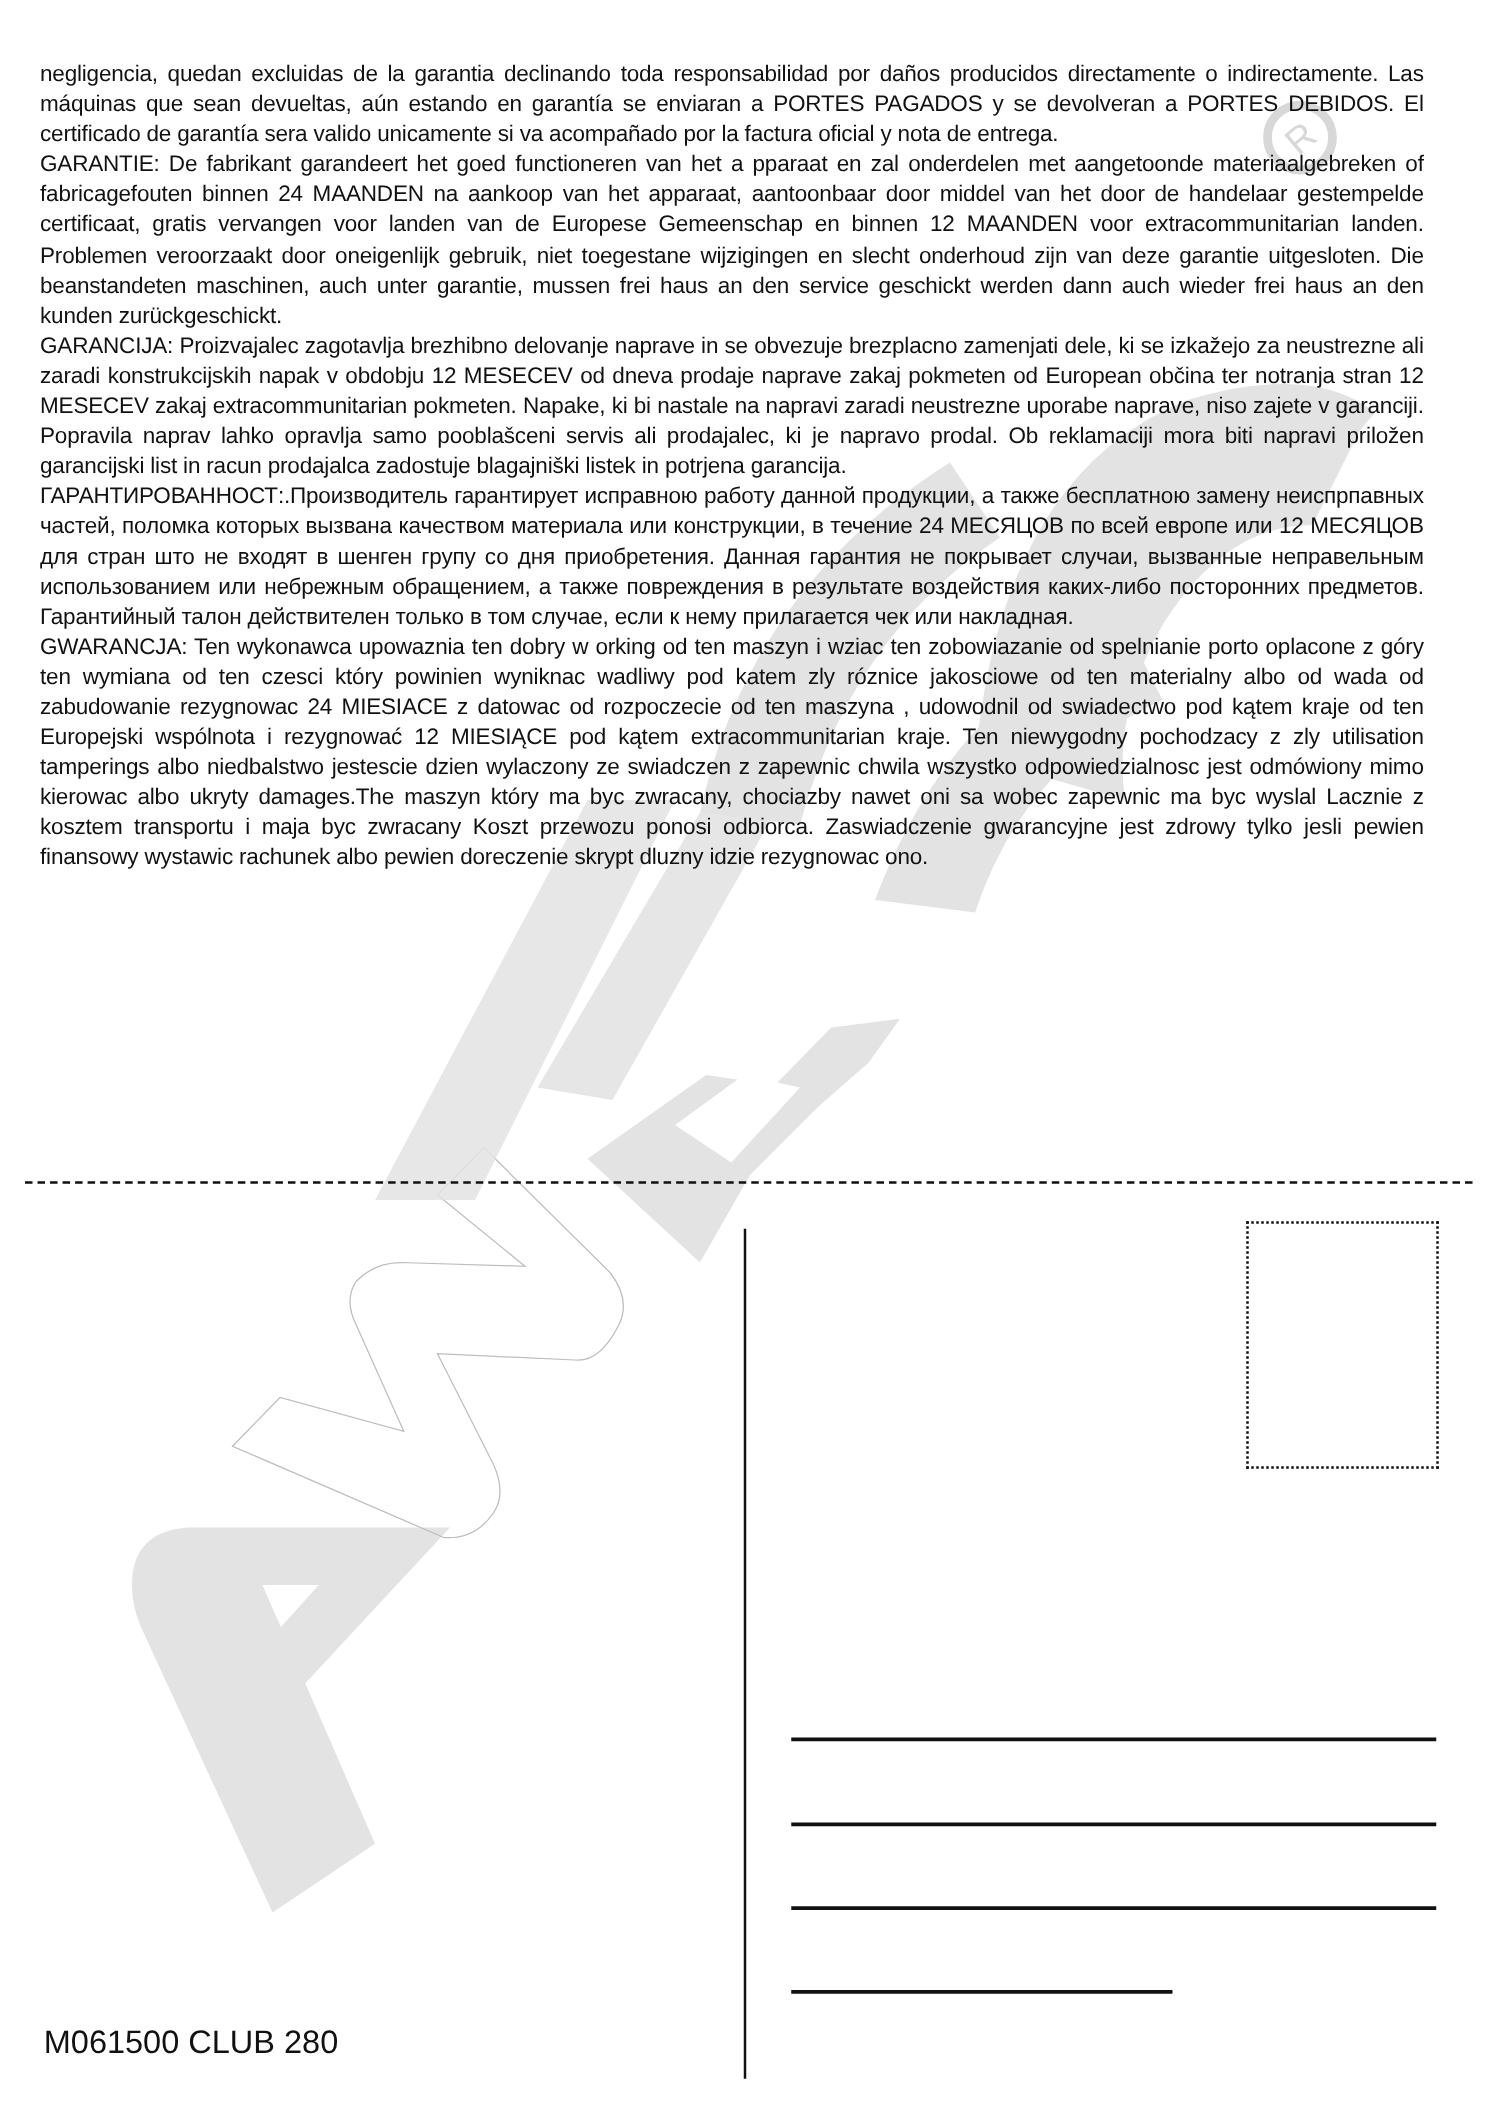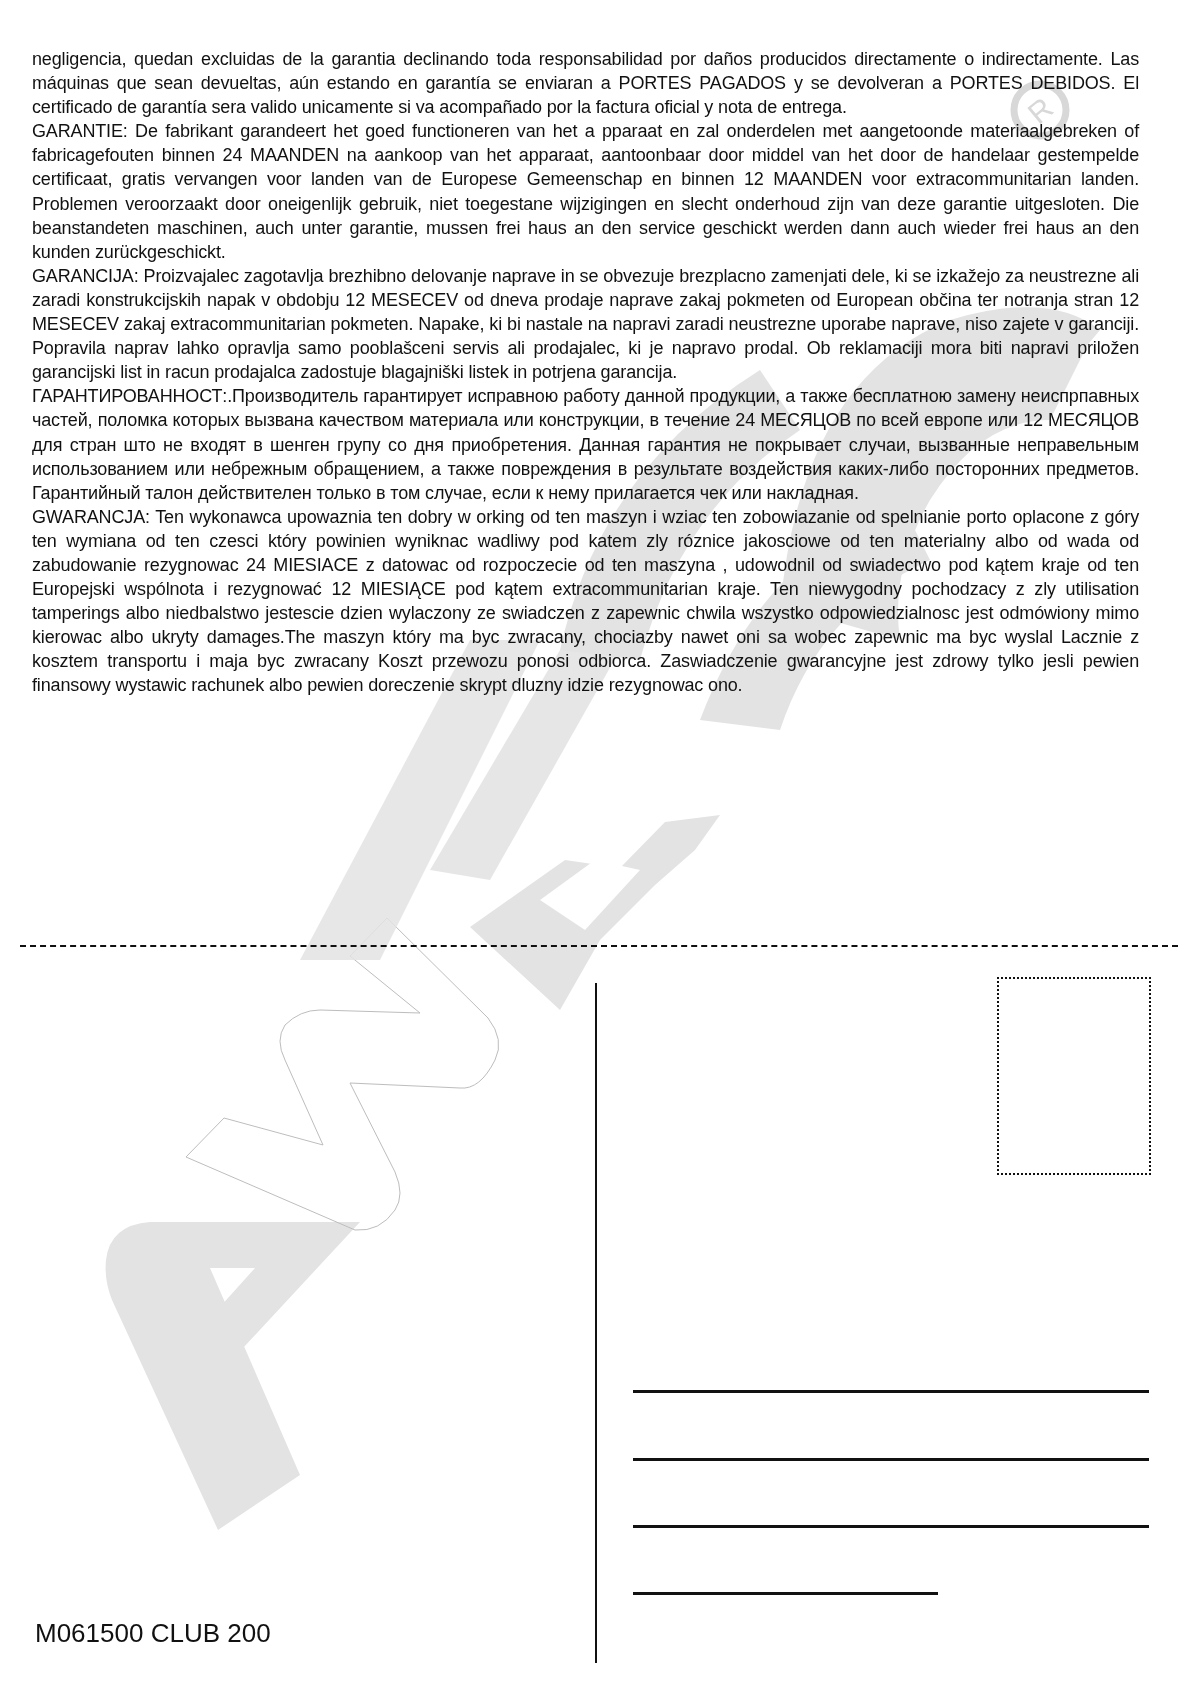--- a/index.html
+++ b/index.html
@@ -62,13 +62,13 @@
 
 <div class="divider"></div>
 
 <div class="stamp-box"></div>
 
 <div class="addr-line" style="top:1390px; width:516px;"></div>
 <div class="addr-line" style="top:1458px; width:516px;"></div>
 <div class="addr-line" style="top:1525px; width:516px;"></div>
 <div class="addr-line" style="top:1592px; width:305px;"></div>
 
-<div class="model">M061500 CLUB 200</div>
+<div class="model">M061500 CLUB 280</div>
 
 </body></html>

